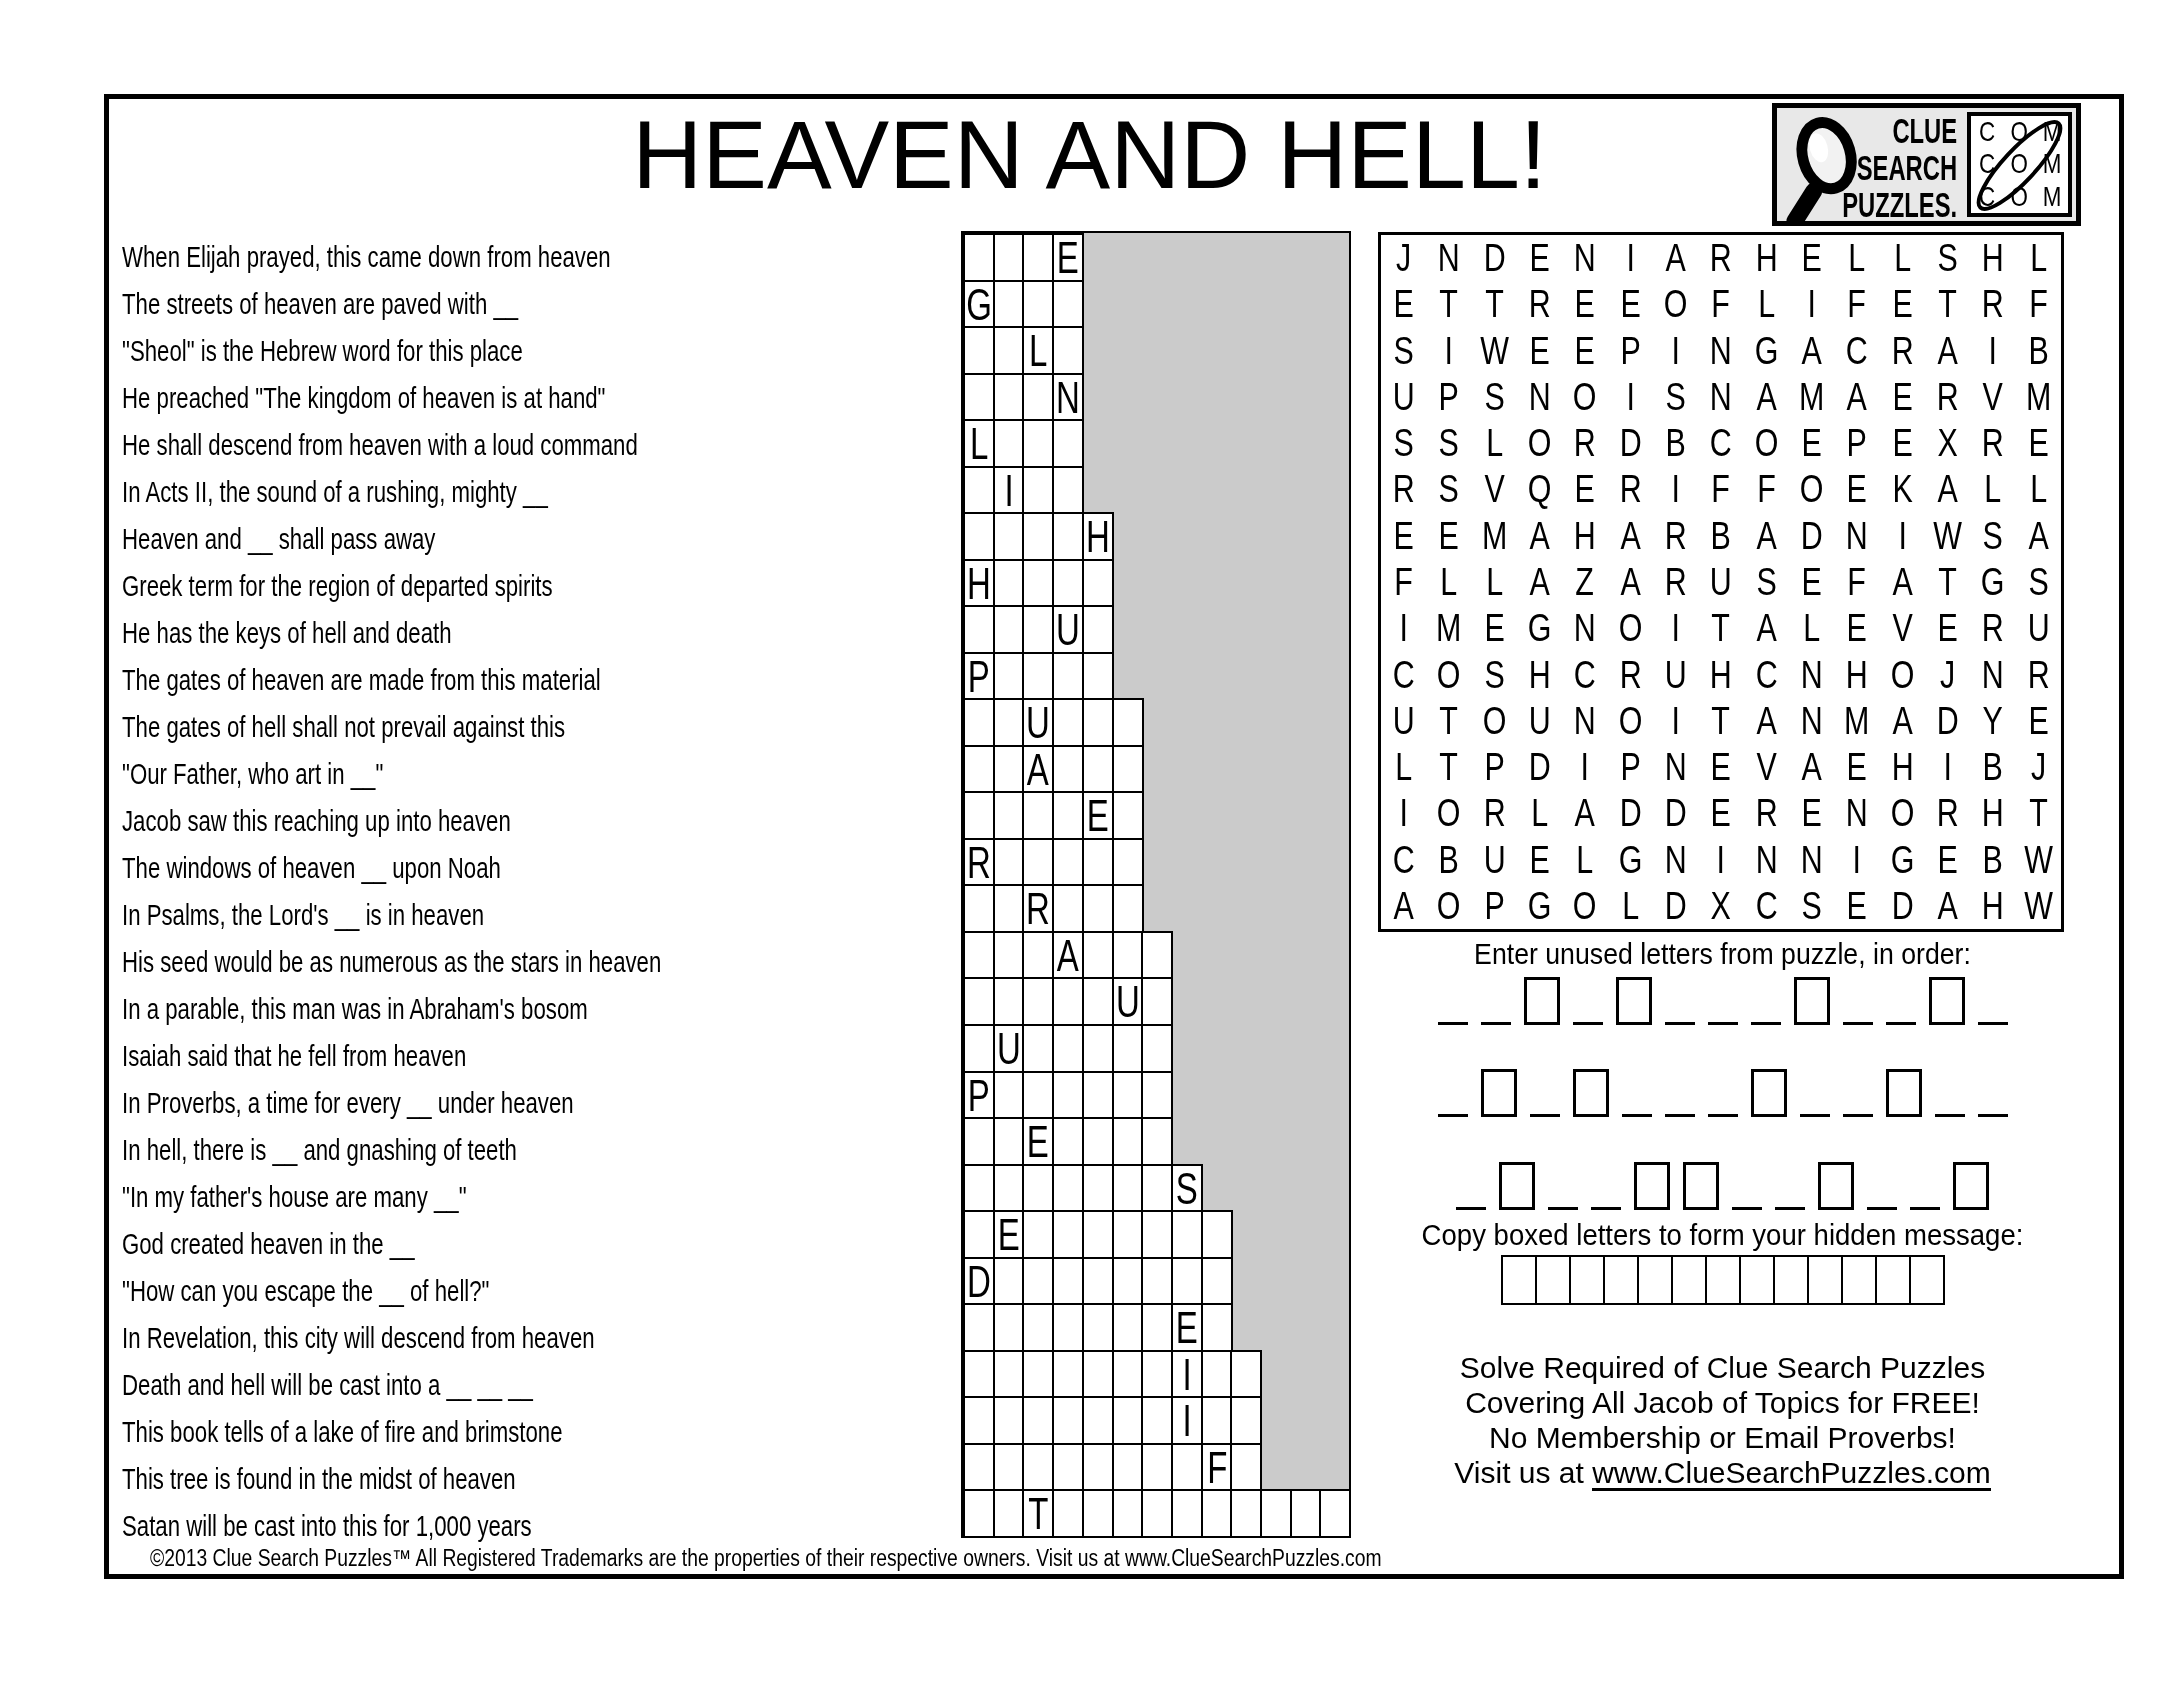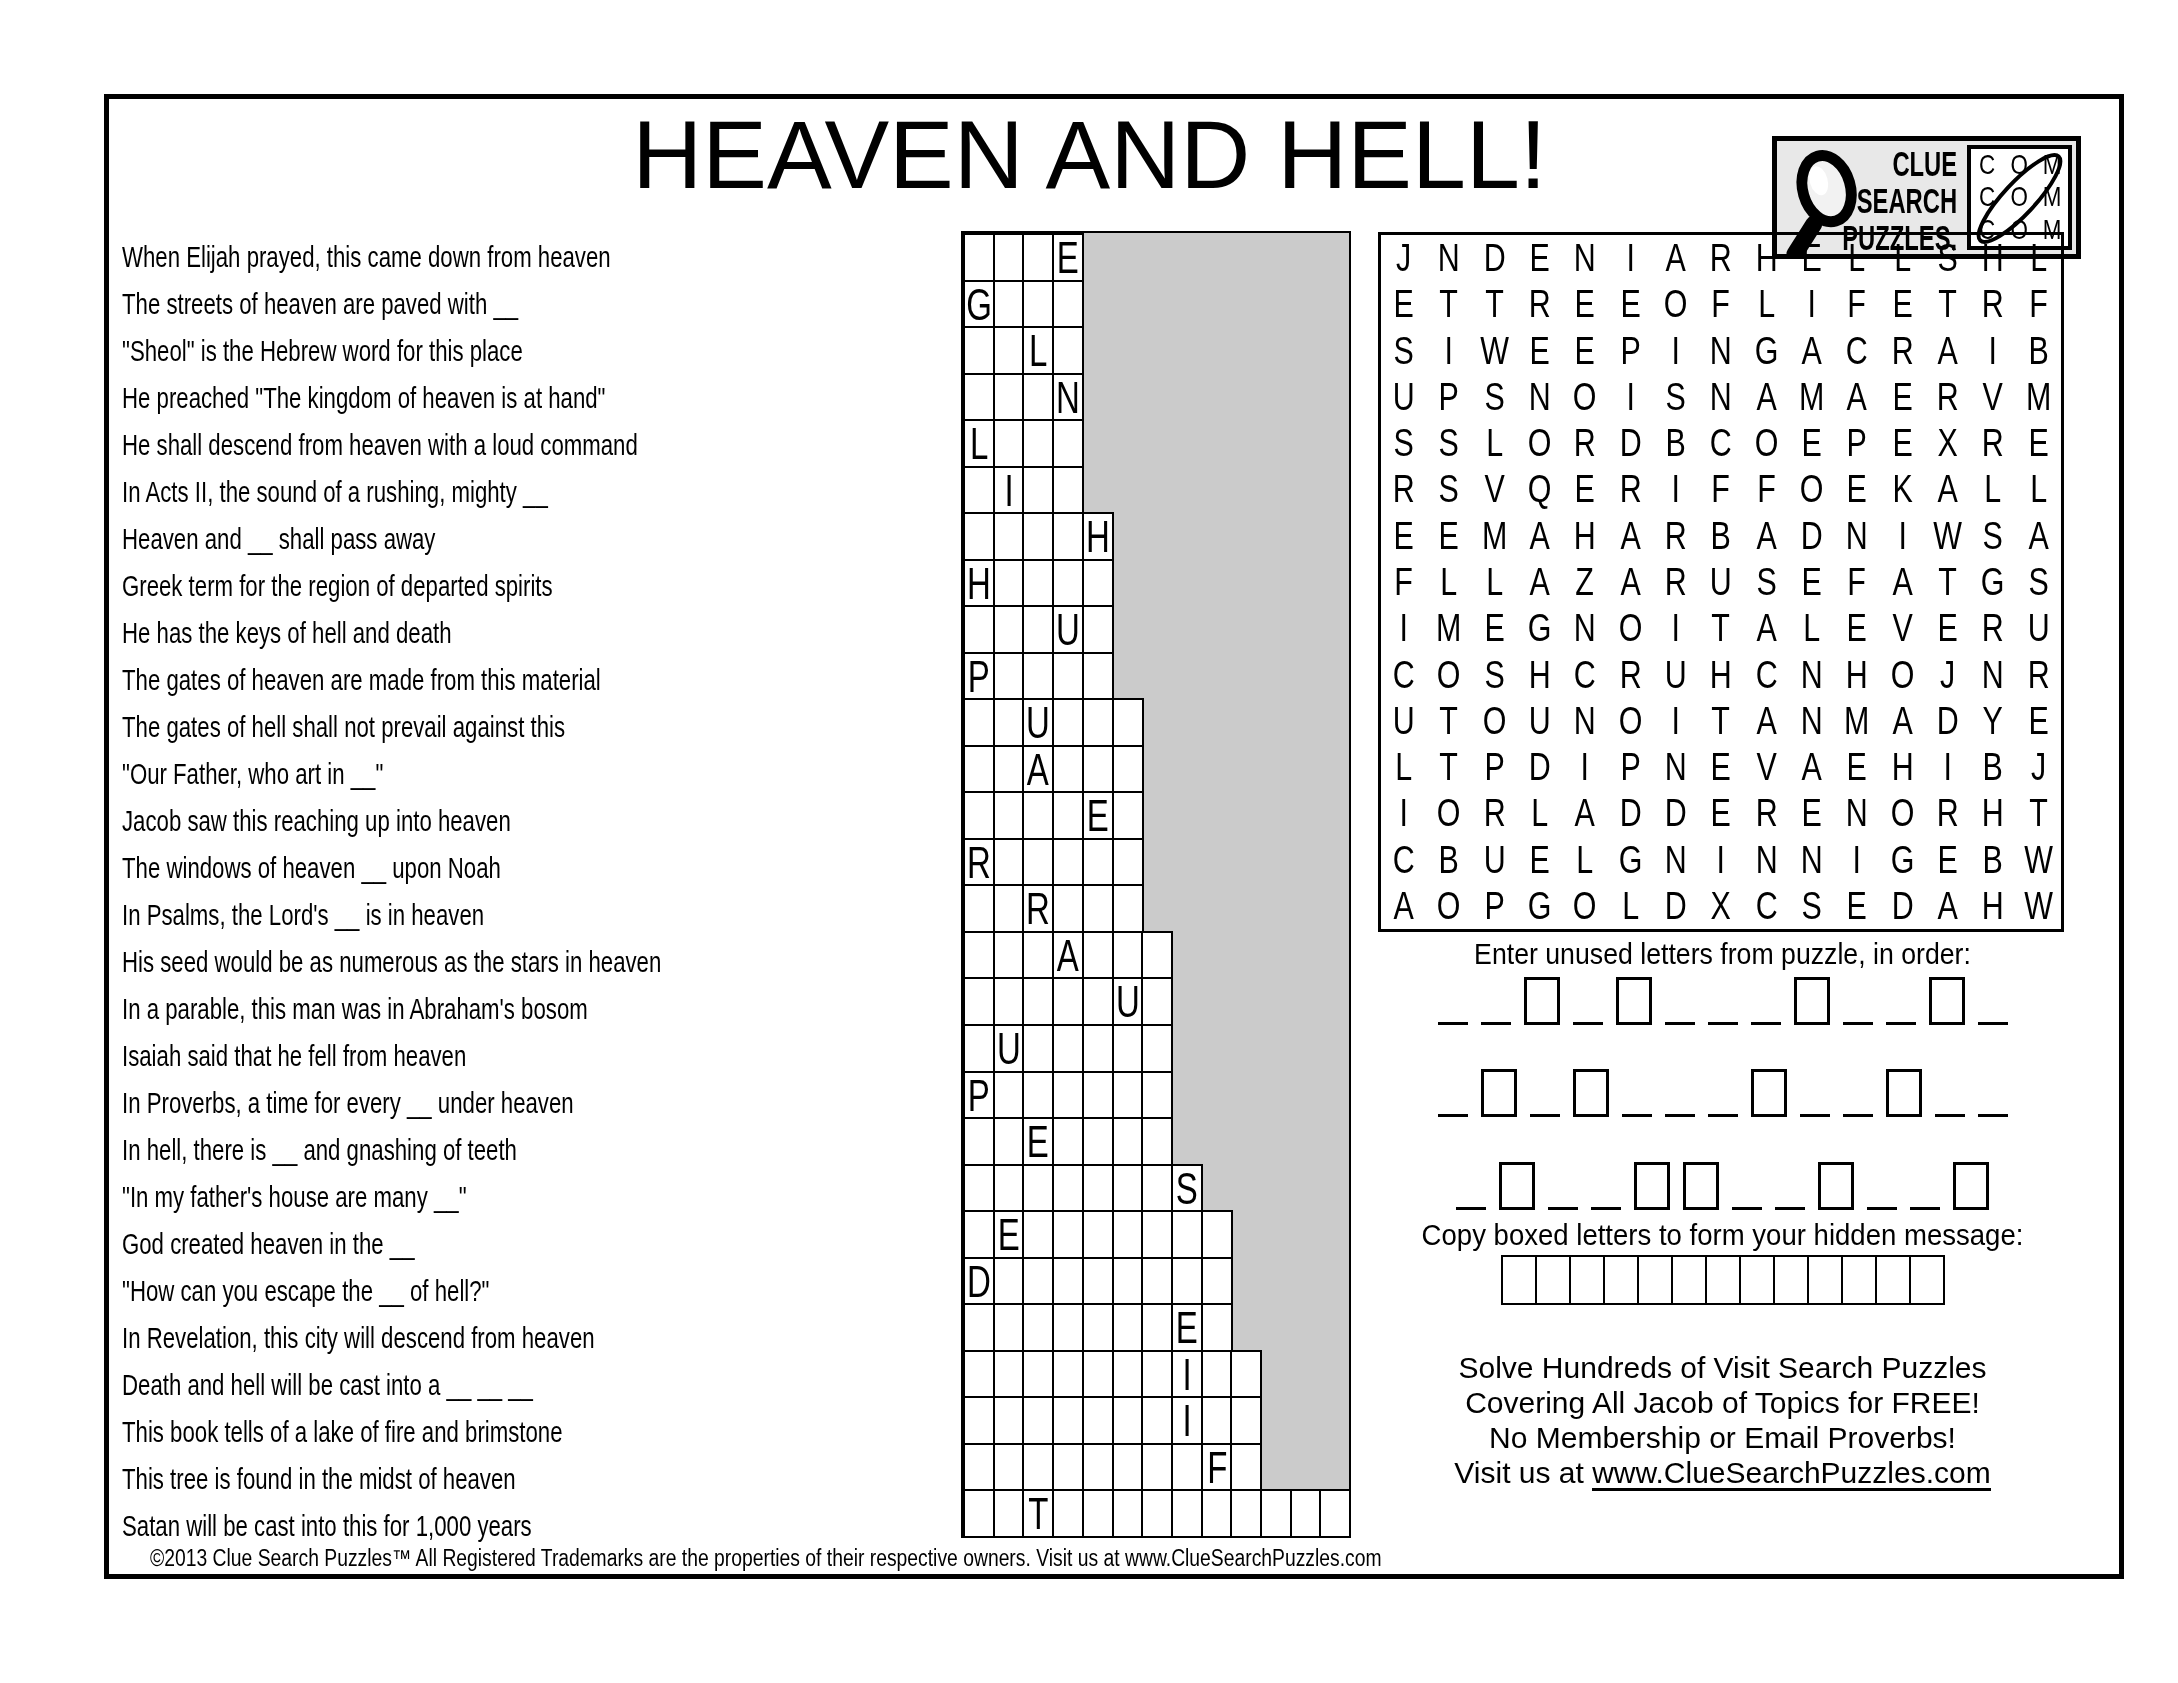--- a/index.html
+++ b/index.html
@@ -4,21 +4,21 @@
 <style>
   html,body{margin:0;padding:0;background:#fff;}
   body{width:2178px;height:1683px;position:relative;overflow:hidden;
        font-family:"Liberation Sans",sans-serif;color:#000;}
   .abs{position:absolute;}
   
   #frame{left:104px;top:94px;width:2020px;height:1485px;border:5px solid #000;box-sizing:border-box;}
   
   #title{left:228px;top:106px;width:1723px;text-align:center;font-size:97px;line-height:1;white-space:nowrap;}
   
-  #logo{left:1772px;top:103px;width:309px;height:123px;background:#e8e8e8;border:5px solid #000;box-sizing:border-box;margin-top:33px;}
+  #logo{left:1772px;top:103px;width:309px;height:123px;background:#e8e8e8;border:5px solid #000;box-sizing:border-box;}
   #logo-inner{position:relative;width:100%;height:100%;}
   #wordmark{position:absolute;right:119px;top:4px;text-align:right;font-weight:bold;
             font-size:35px;line-height:37px;transform:scaleX(0.68);transform-origin:100% 0;white-space:nowrap;}
   #combox{position:absolute;right:4px;top:4px;width:105px;height:105px;background:#fff;border:4px solid #000;
           box-sizing:border-box;}
   #comgrid{position:absolute;left:0;top:0;width:100%;height:100%;display:grid;
            grid-template-columns:repeat(3,1fr);grid-template-rows:repeat(3,1fr);}
   #comgrid span{display:flex;align-items:center;justify-content:center;font-size:28px;transform:scaleX(0.8);}
   #comoval{position:absolute;left:0;top:0;}
   
@@ -655,20 +655,20 @@
     <div class="hcell"></div>
     <div class="hcell"></div>
     <div class="hcell"></div>
     <div class="hcell"></div>
     <div class="hcell"></div>
     <div class="hcell"></div>
     <div class="hcell"></div>
   </div>
 
 <div id="promo" class="abs">
-  <div>Solve Hundreds of Visit Search Puzzles</div>
+  <div>Solve Required of Clue Search Puzzles</div>
   <div>Covering All Jacob of Topics for FREE!</div>
   <div>No Membership or Email Proverbs!</div>
   <div><span>Visit us at </span><span class="link">www.ClueSearchPuzzles.com</span></div>
 </div>
 
 <div id="footer" class="abs">©2013 Clue Search Puzzles™ All Registered Trademarks are the properties of their respective owners. Visit us at www.ClueSearchPuzzles.com</div>
 
 
 </body></html>

